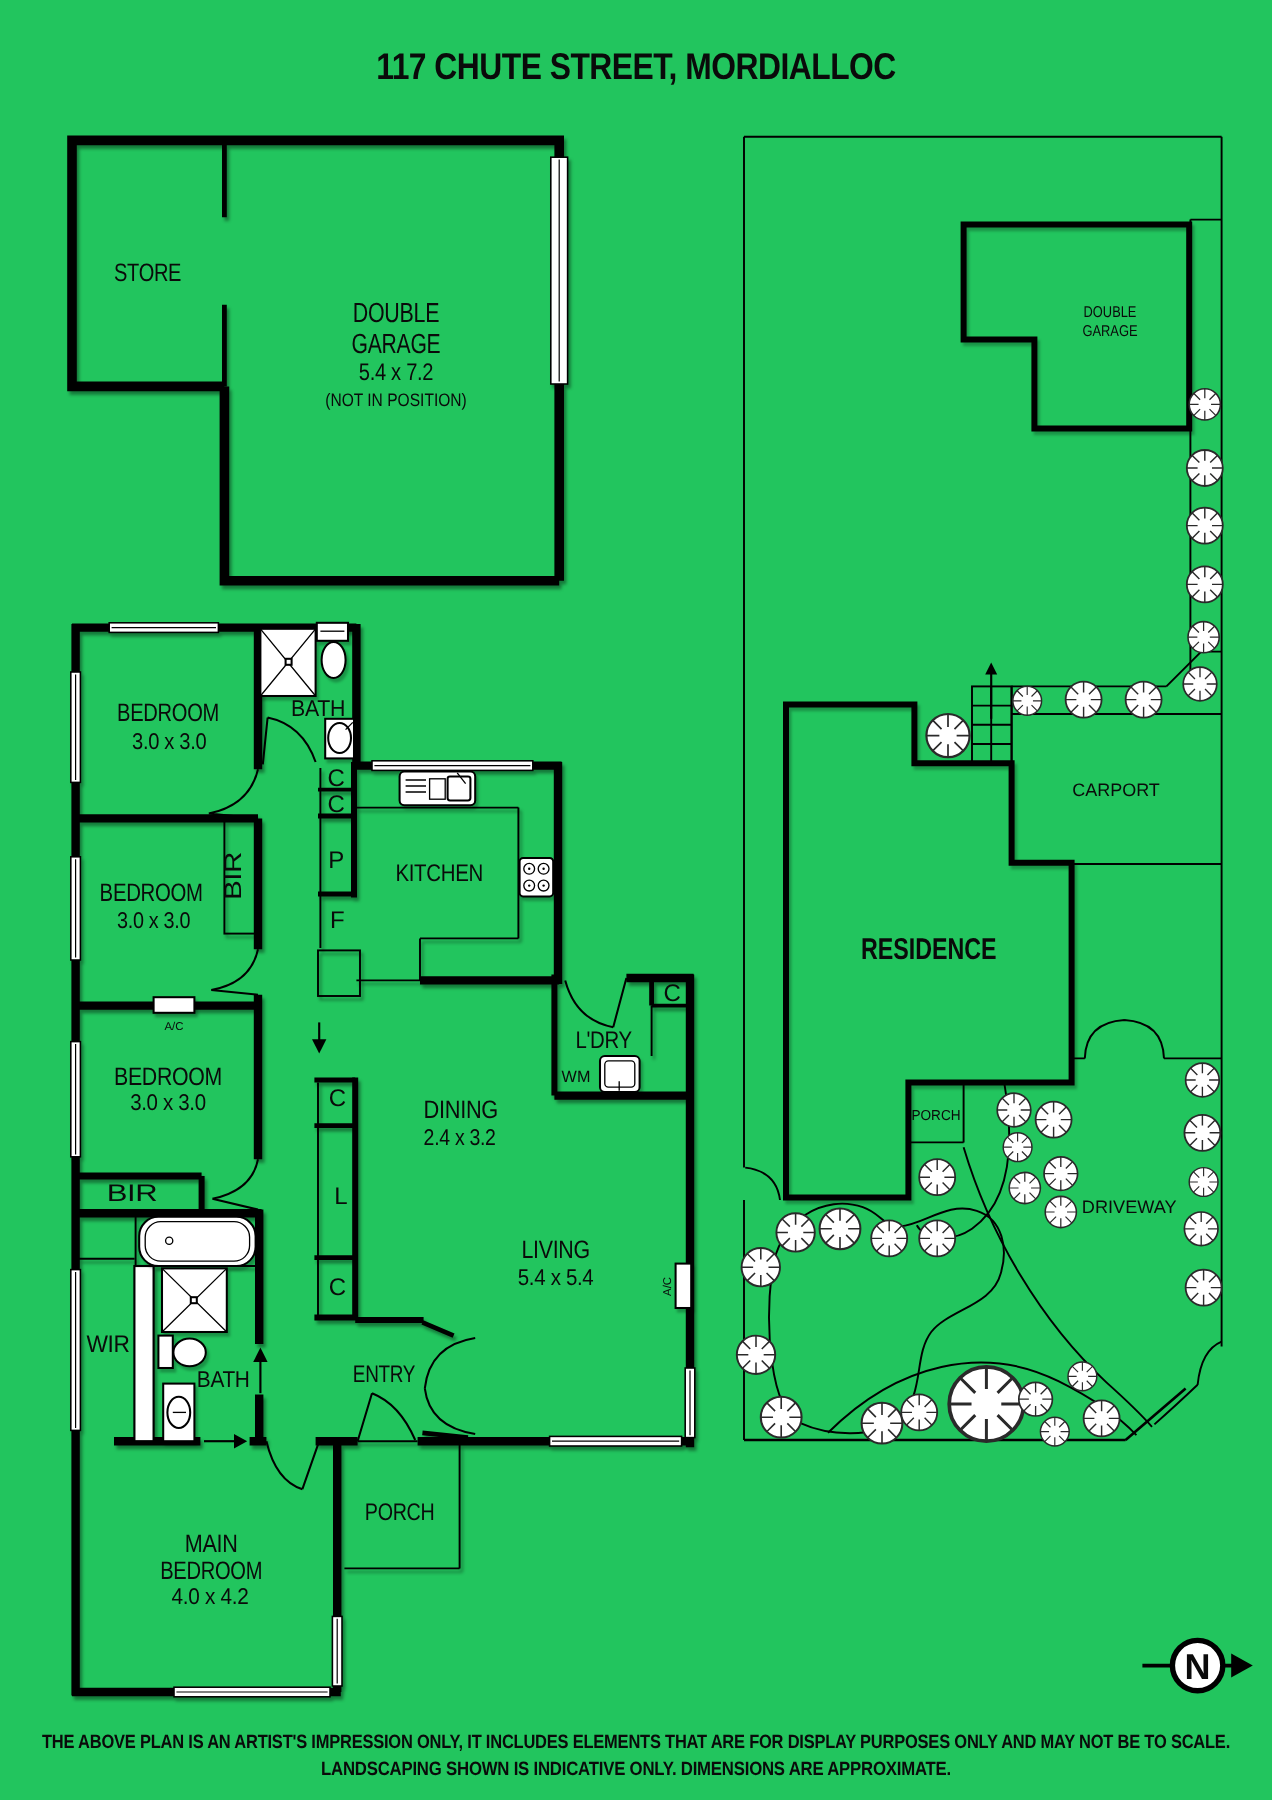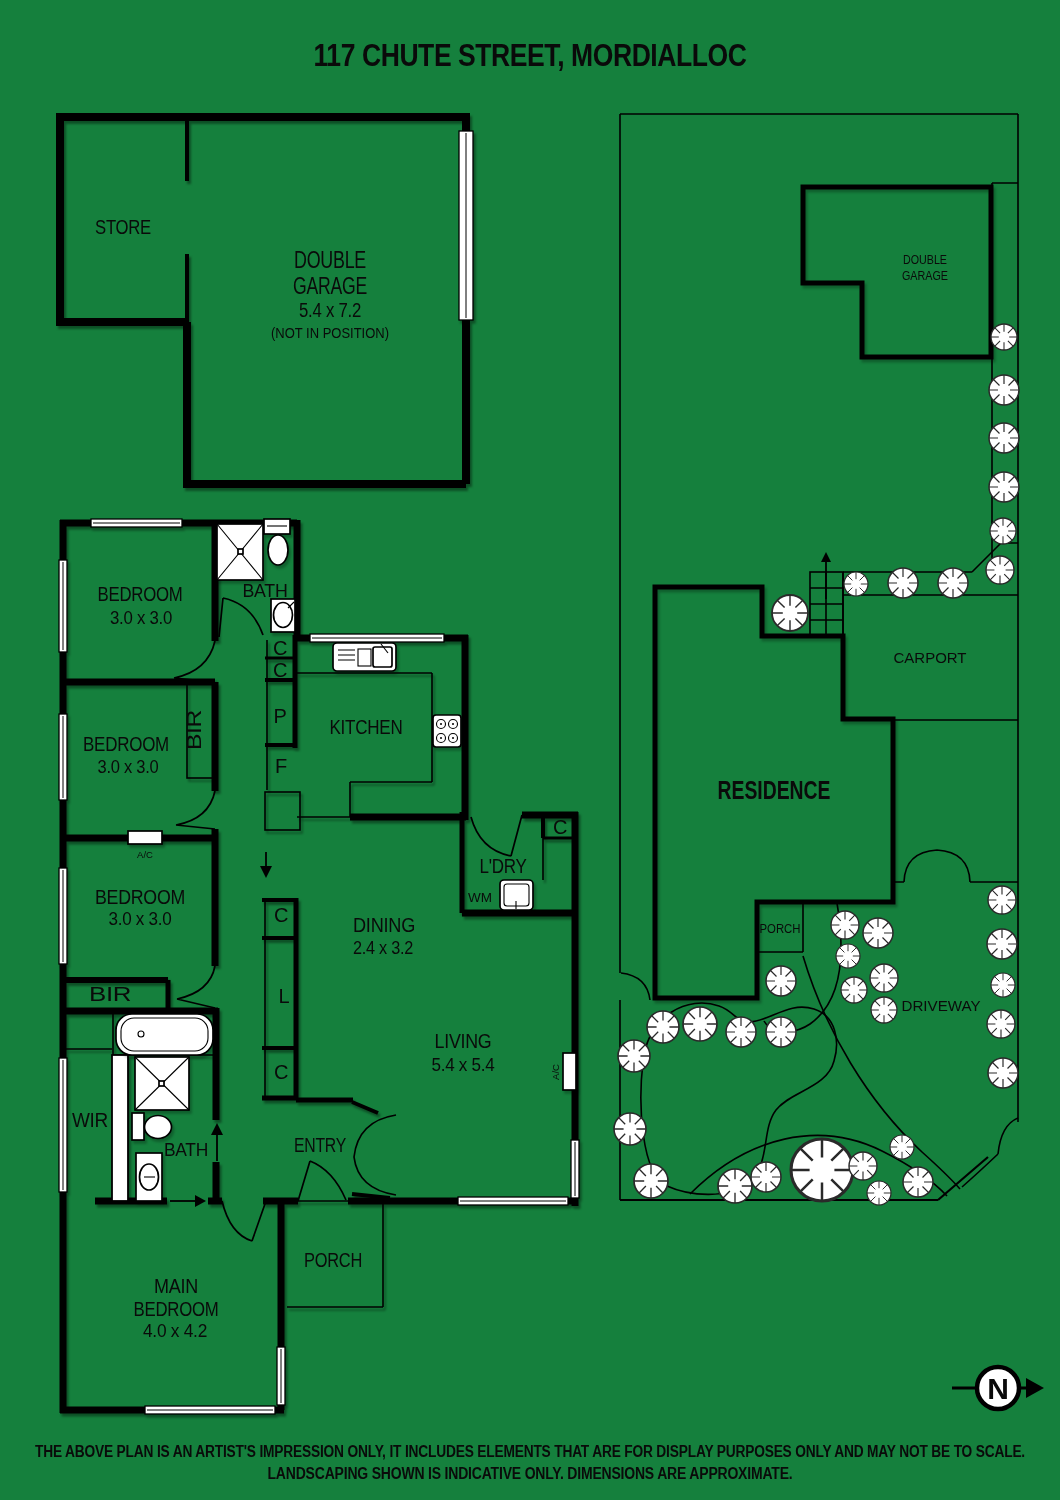--- a/index.html
+++ b/index.html
@@ -1,16 +1,16 @@
 <!DOCTYPE html>
 <html><head>
 <meta charset="utf-8">
 <style>
   html,body{margin:0;padding:0;background:#fff;}
-  .page{position:relative;width:1060px;height:1500px;background:#15803d;overflow:hidden;
+  .page{position:relative;width:1060px;height:1500px;background:#22c55e;overflow:hidden;
         font-family:"Liberation Sans", sans-serif;}
   svg{position:absolute;left:0;top:0;}
   .wall{stroke:#000;fill:none;stroke-linecap:butt;}
   .w8{stroke-width:8;} .w7{stroke-width:7;} .w6{stroke-width:6;} .w5{stroke-width:5;}
   .w4{stroke-width:4;} .w3{stroke-width:3;}
   .t{stroke:#000;stroke-width:1.6;fill:none;}
   .t2{stroke:#000;stroke-width:2.2;fill:none;}
   .fx{stroke:#000;stroke-width:1.7;fill:#fff;}
   .fxthin{stroke:#000;stroke-width:1.1;fill:none;}
   .win{fill:#fff;stroke:#000;stroke-width:1.3;}

